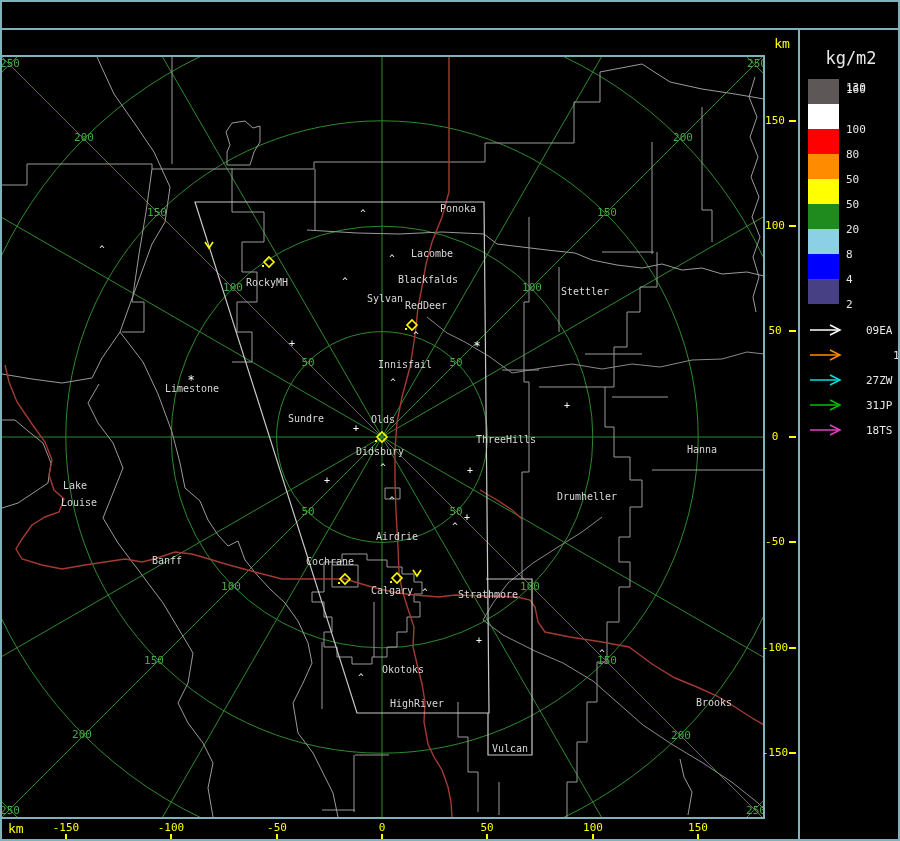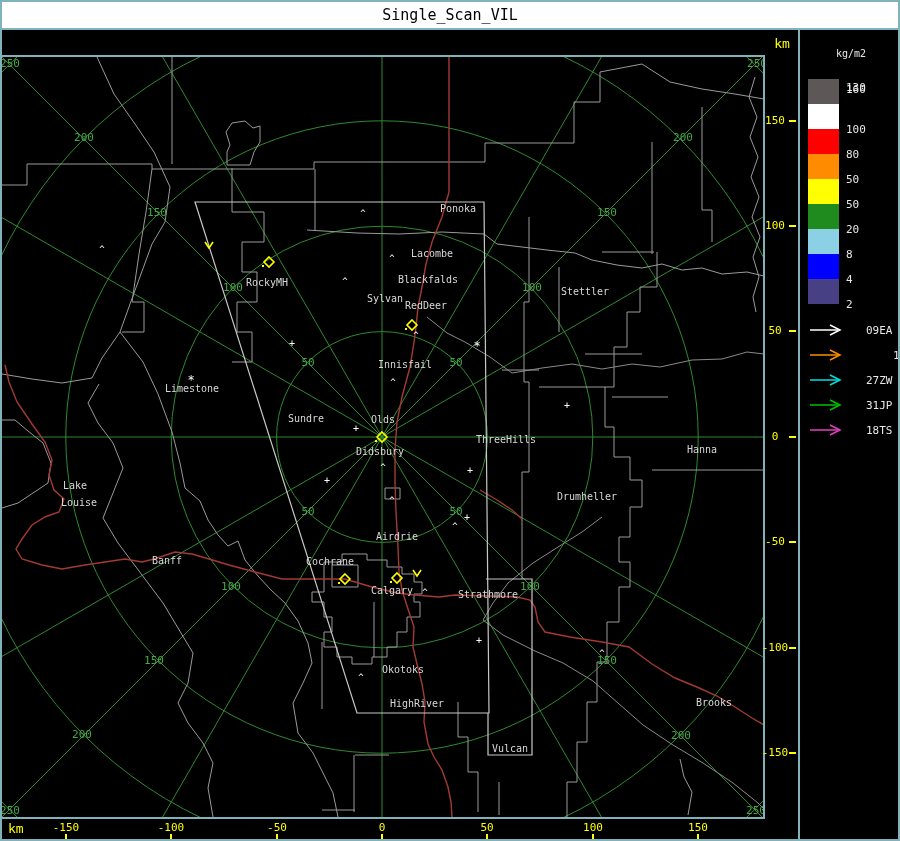--- a/index.html
+++ b/index.html
@@ -11,31 +11,30 @@
   .titlebar{left:0;top:0;width:896px;height:26px;background:#fff;color:#000;
     font-size:15px;text-align:center;line-height:26px;}
   .tealline{background:#7FB2BA;}
   .hdr-date{left:8px;top:32px;color:#ff0;font-size:15px;letter-spacing:2px;white-space:nowrap;}
   .km-top{left:765px;top:34px;width:30px;color:#ff0;font-size:13px;text-align:center;}
   .km-bottom{left:6px;top:819px;color:#ff0;font-size:13px;}
   .btick-label{top:819px;color:#ff0;font-size:11px;transform:translateX(-50%);}
   .btick{top:832px;width:2px;height:7px;background:#ff0;}
   .rtick-label{left:759px;width:28px;text-align:center;color:#ff0;font-size:11px;}
   .rtick{left:787px;width:7px;height:2px;background:#ff0;}
-  .panel-title{left:818px;top:46px;width:62px;text-align:center;color:#e8e8e8;font-size:10px;}
+  .panel-title{left:818px;top:46px;width:62px;text-align:center;color:#e8e8e8;font-size:17px;}
   .scale-block{left:806px;width:31px;}
   .scale-label{left:844px;width:40px;color:#e8e8e8;font-size:11px;}
   .track-label{left:864px;width:48px;color:#e8e8e8;font-size:11px;}
   svg text{font-family:"DejaVu Sans Mono",monospace;}
 </style>
 </head>
 <body>
 
 <div class="screen">
-  <div class="abs titlebar">Single_Scan_VIL</div>
   <div class="abs tealline" style="left:0;top:26px;width:896px;height:2px"></div>
 
   <div class="abs km-top">km</div>
 
   <div class="abs tealline" style="left:0;top:53px;width:763px;height:2px"></div>
   <div class="abs tealline" style="left:761px;top:53px;width:2px;height:764px"></div>
   <div class="abs tealline" style="left:0;top:815px;width:763px;height:2px"></div>
   <div class="abs tealline" style="left:796px;top:26px;width:2px;height:811px"></div>
 
   <svg class="abs" style="left:0;top:55px" width="761" height="760" viewBox="0 55 761 760">

